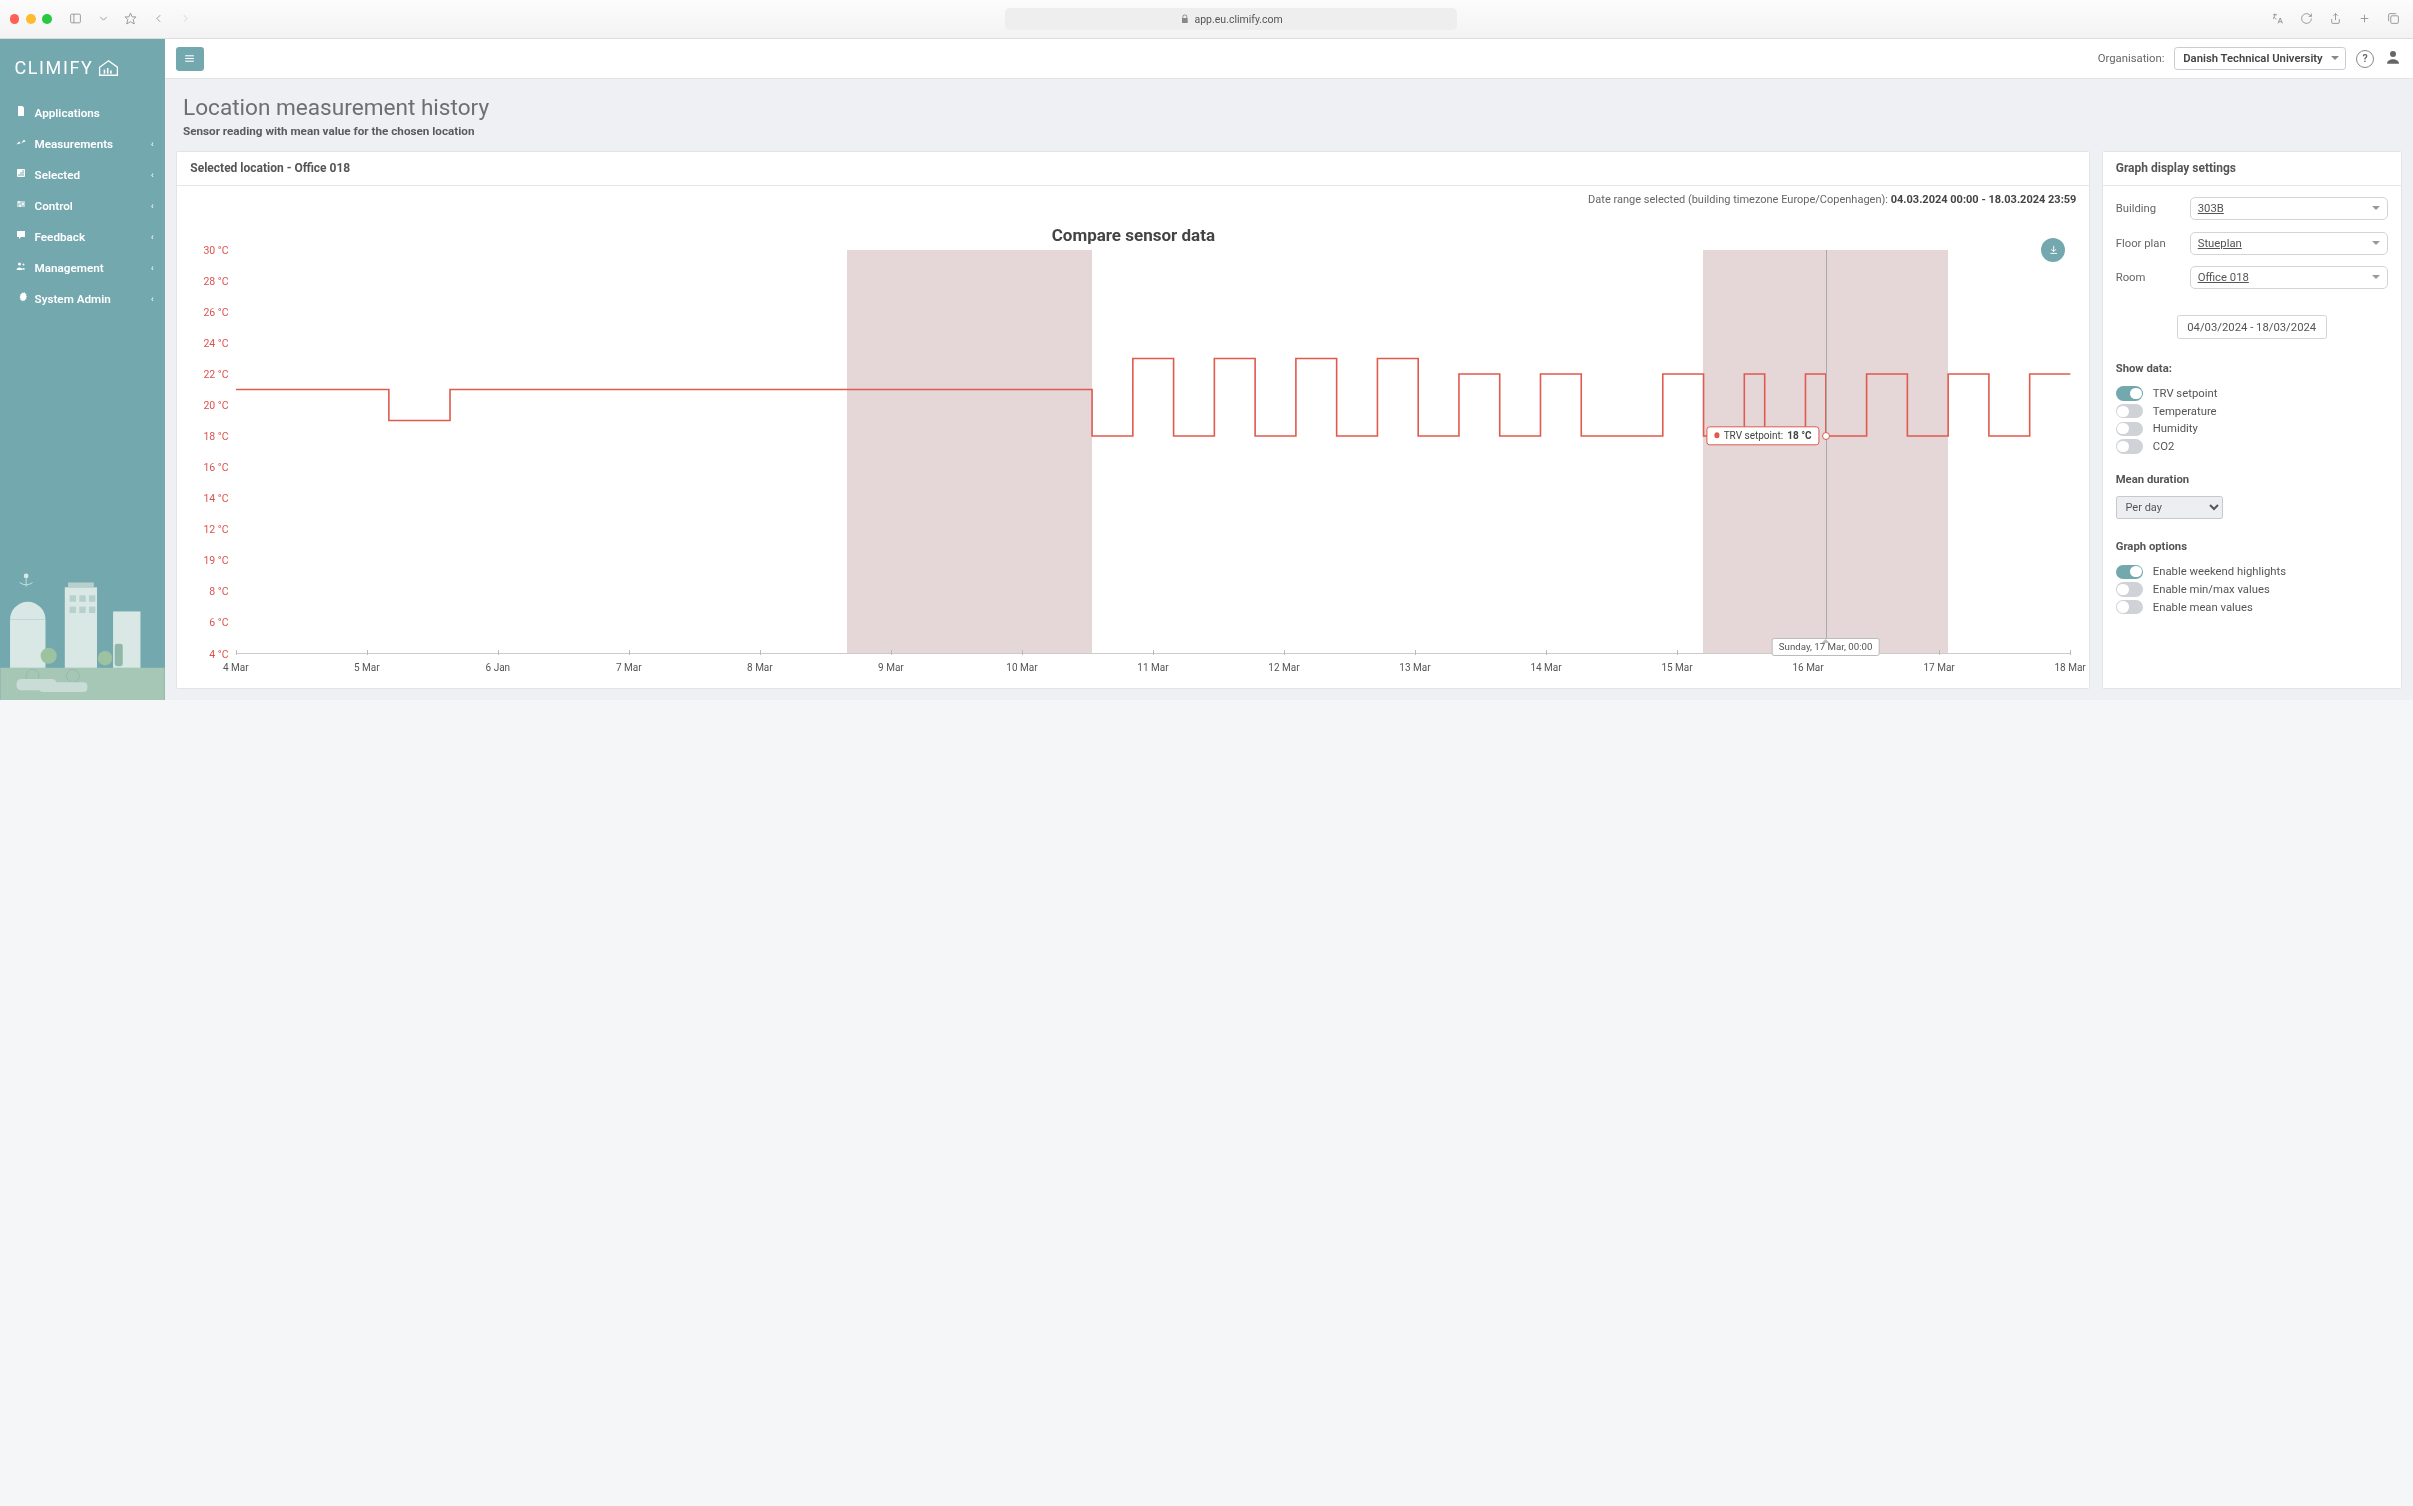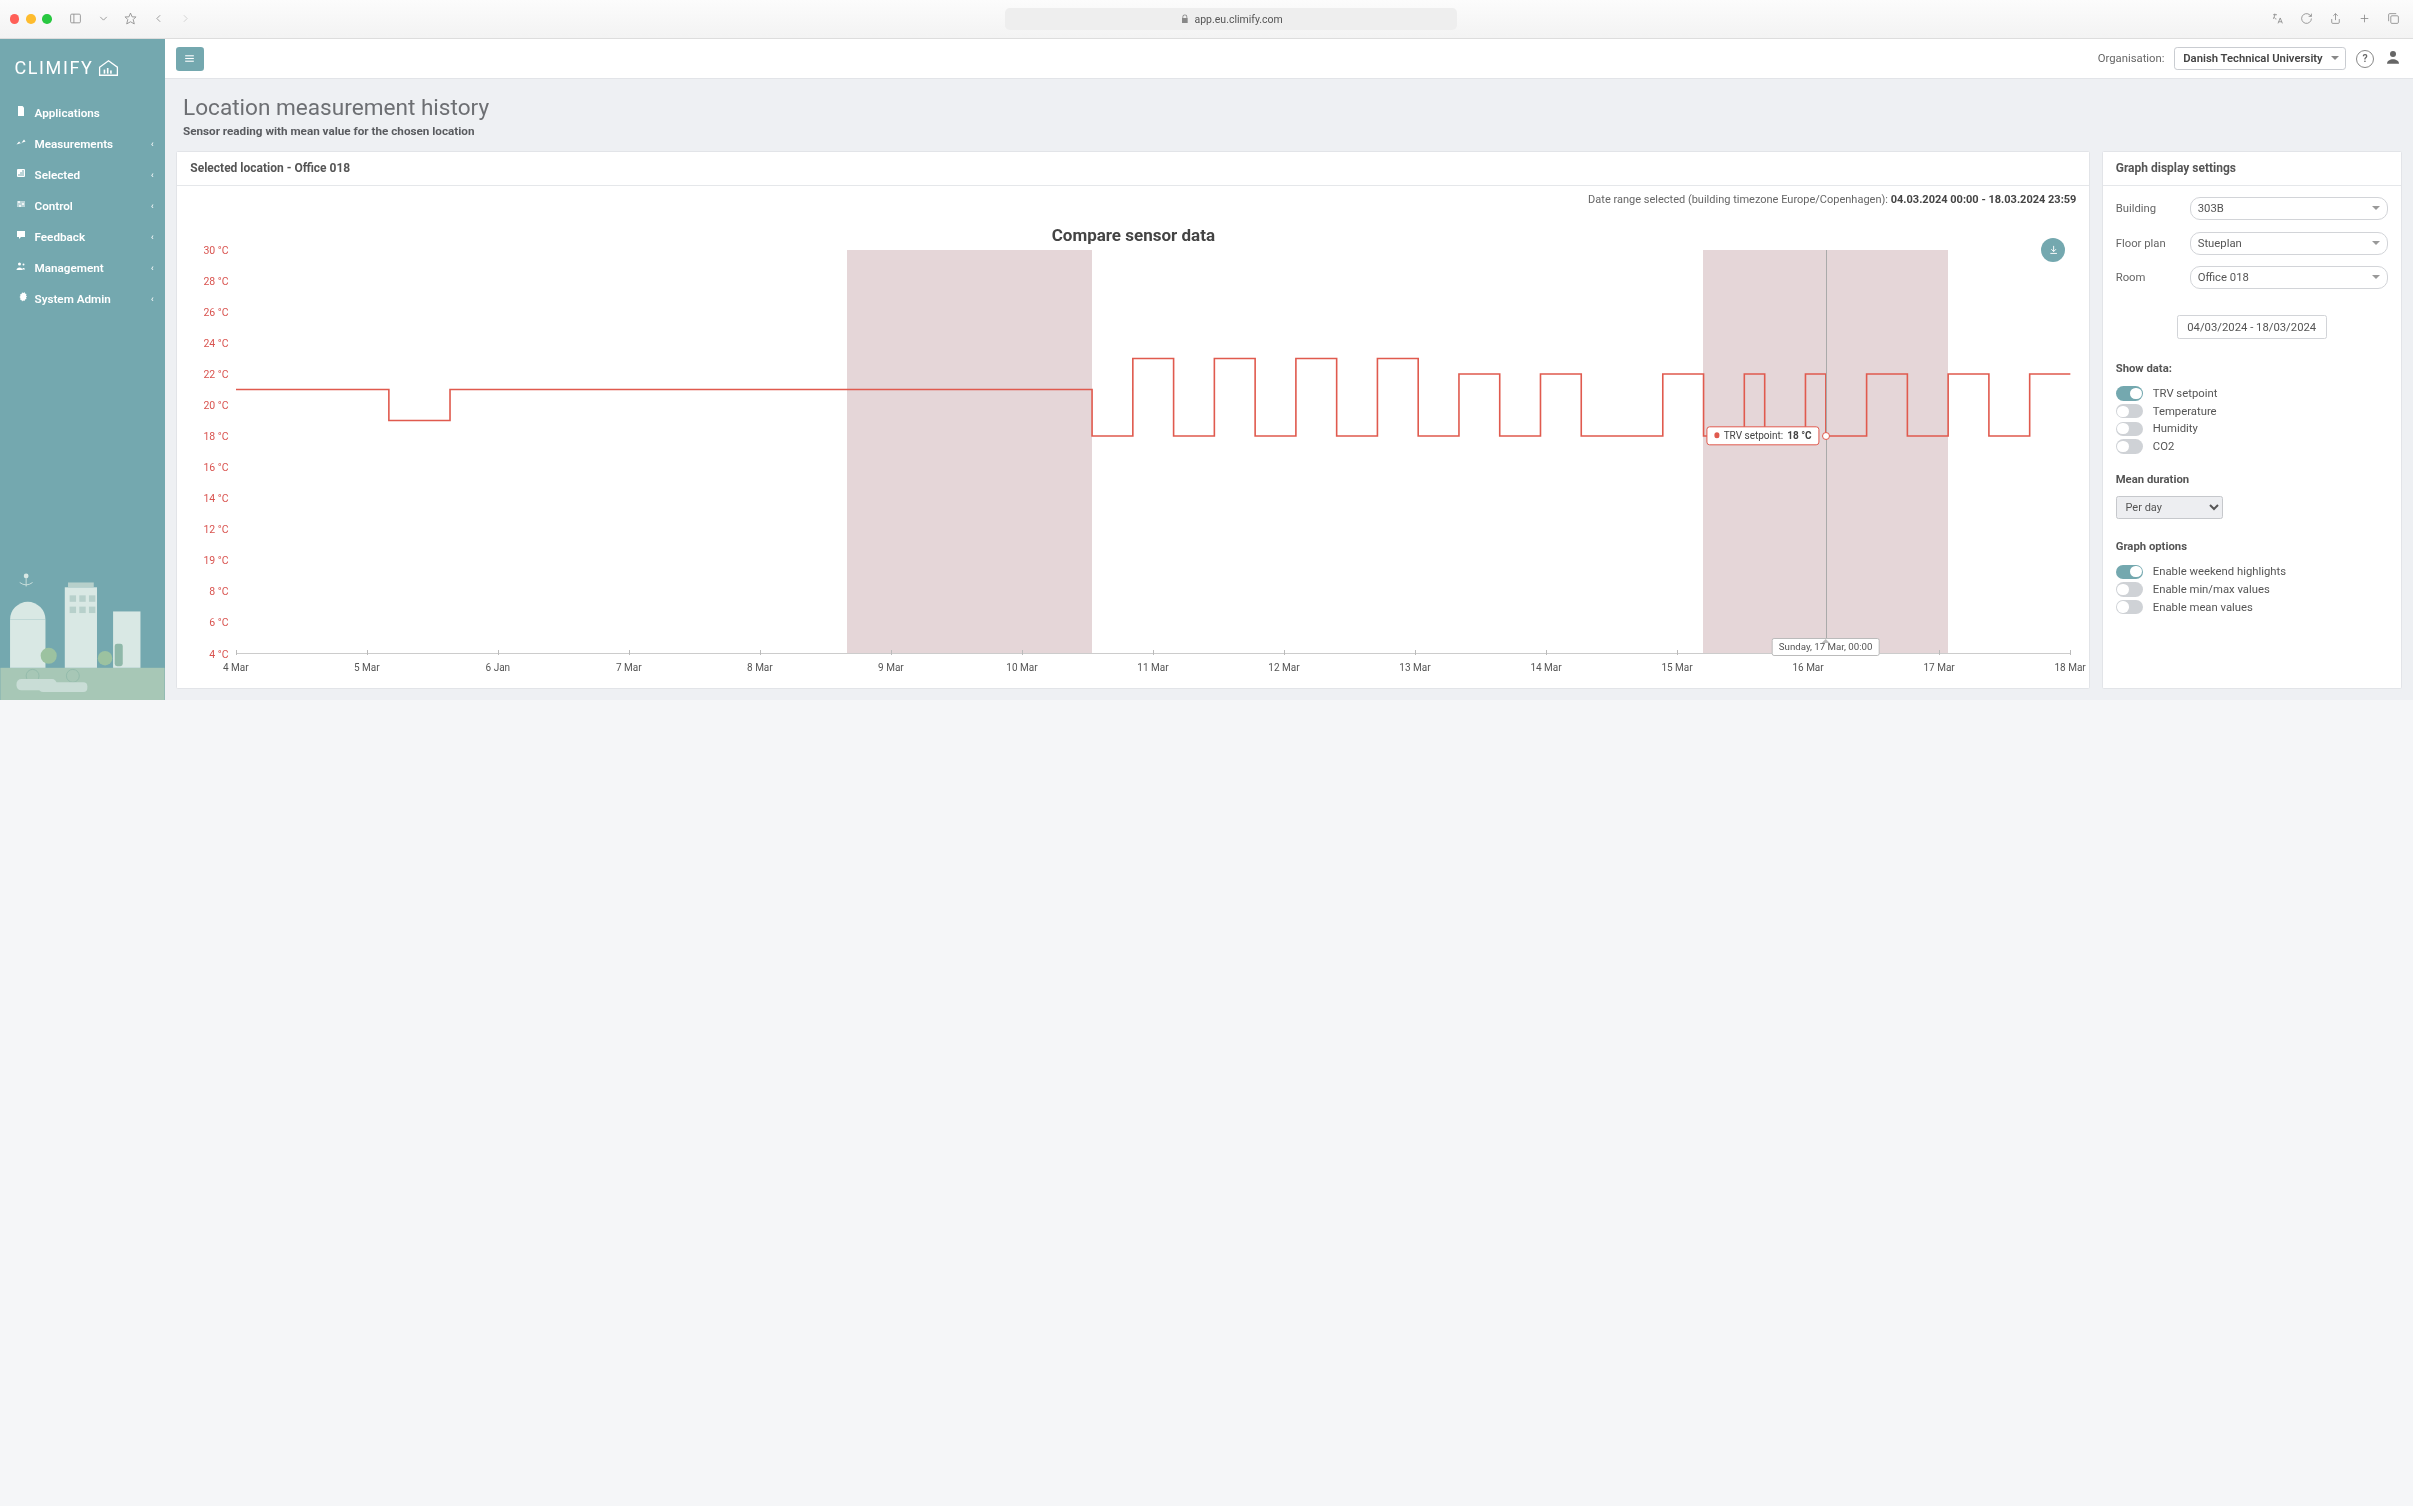--- a/index.html
+++ b/index.html
@@ -89,21 +89,21 @@
 .tooltip{position:absolute;transform:translate(-100%,-50%);background:#fff;border:0.8px solid #e05a4e;border-radius:3.2px;padding:3.2px 6.5px;font-size:10px;color:#444;white-space:nowrap;display:flex;align-items:center;gap:4px;}
 .tooltip .sq{width:5.6px;height:5.6px;background:#e05a4e;border-radius:50%;}
 .xtooltip{position:absolute;bottom:-3.2px;transform:translateX(-50%);background:#fff;border:0.8px solid #bbb;border-radius:2.4px;padding:2.4px 6.5px;font-size:9.7px;color:#555;white-space:nowrap;z-index:5;}
 .xtooltip::before{content:"";position:absolute;top:-4px;left:50%;transform:translateX(-50%);border:4px solid transparent;border-bottom-color:#bbb;}
 .crosshair{position:absolute;top:0;bottom:0;width:0.8px;background:#aaa;}
 
 
 .settings-body { padding: 11.3px 13px; font-size:11.3px; color:#555; display:flex; flex-direction:column; gap:6.5px;}
 .form-row { display:flex; align-items:center; gap:6.5px; margin-bottom:4.8px;}
 .form-row label { width:68px; color:#666;}
-.select { flex:1; border:0.8px solid #d2d4d8; border-radius:10px; padding:4px 6.5px; background:#fff; position:relative; color:#555;}
+.select { flex:1; border:0.8px solid #d2d4d8; border-radius:5px; padding:4px 6.5px; background:#fff; position:relative; color:#555;text-decoration:underline;}
 .select::after{content:"";position:absolute;right:6.5px;top:50%;transform:translateY(-50%);border:4px solid transparent;border-top-color:#999;margin-top:1.6px;}
 .daterange{align-self:center;border:0.8px solid #d2d4d8;border-radius:2.4px;padding:4.8px 9.7px;margin:14.5px 0 11.3px;color:#555;}
 .section-label{font-weight:700;color:#555;margin-top:4.8px;margin-bottom:3.2px;}
 .toggle-row{display:flex;align-items:center;gap:9.7px;padding:1.6px 0;}
 .toggle{width:27.4px;height:14.5px;border-radius:8px;background:#cfd2d6;position:relative;flex-shrink:0;}
 .toggle.on{background:#74a8af;}
 .toggle::after{content:"";position:absolute;width:11.3px;height:11.3px;background:#fff;border-radius:50%;top:1.6px;left:1.6px;transition:.1s;}
 .toggle.on::after{left:14.5px;}
 .native-select{border:0.8px solid #c6c8cc;background:#edeef1;border-radius:2.4px;padding:3.2px 4.8px;width:107px;color:#555;font-size:11px;}
 </style>

